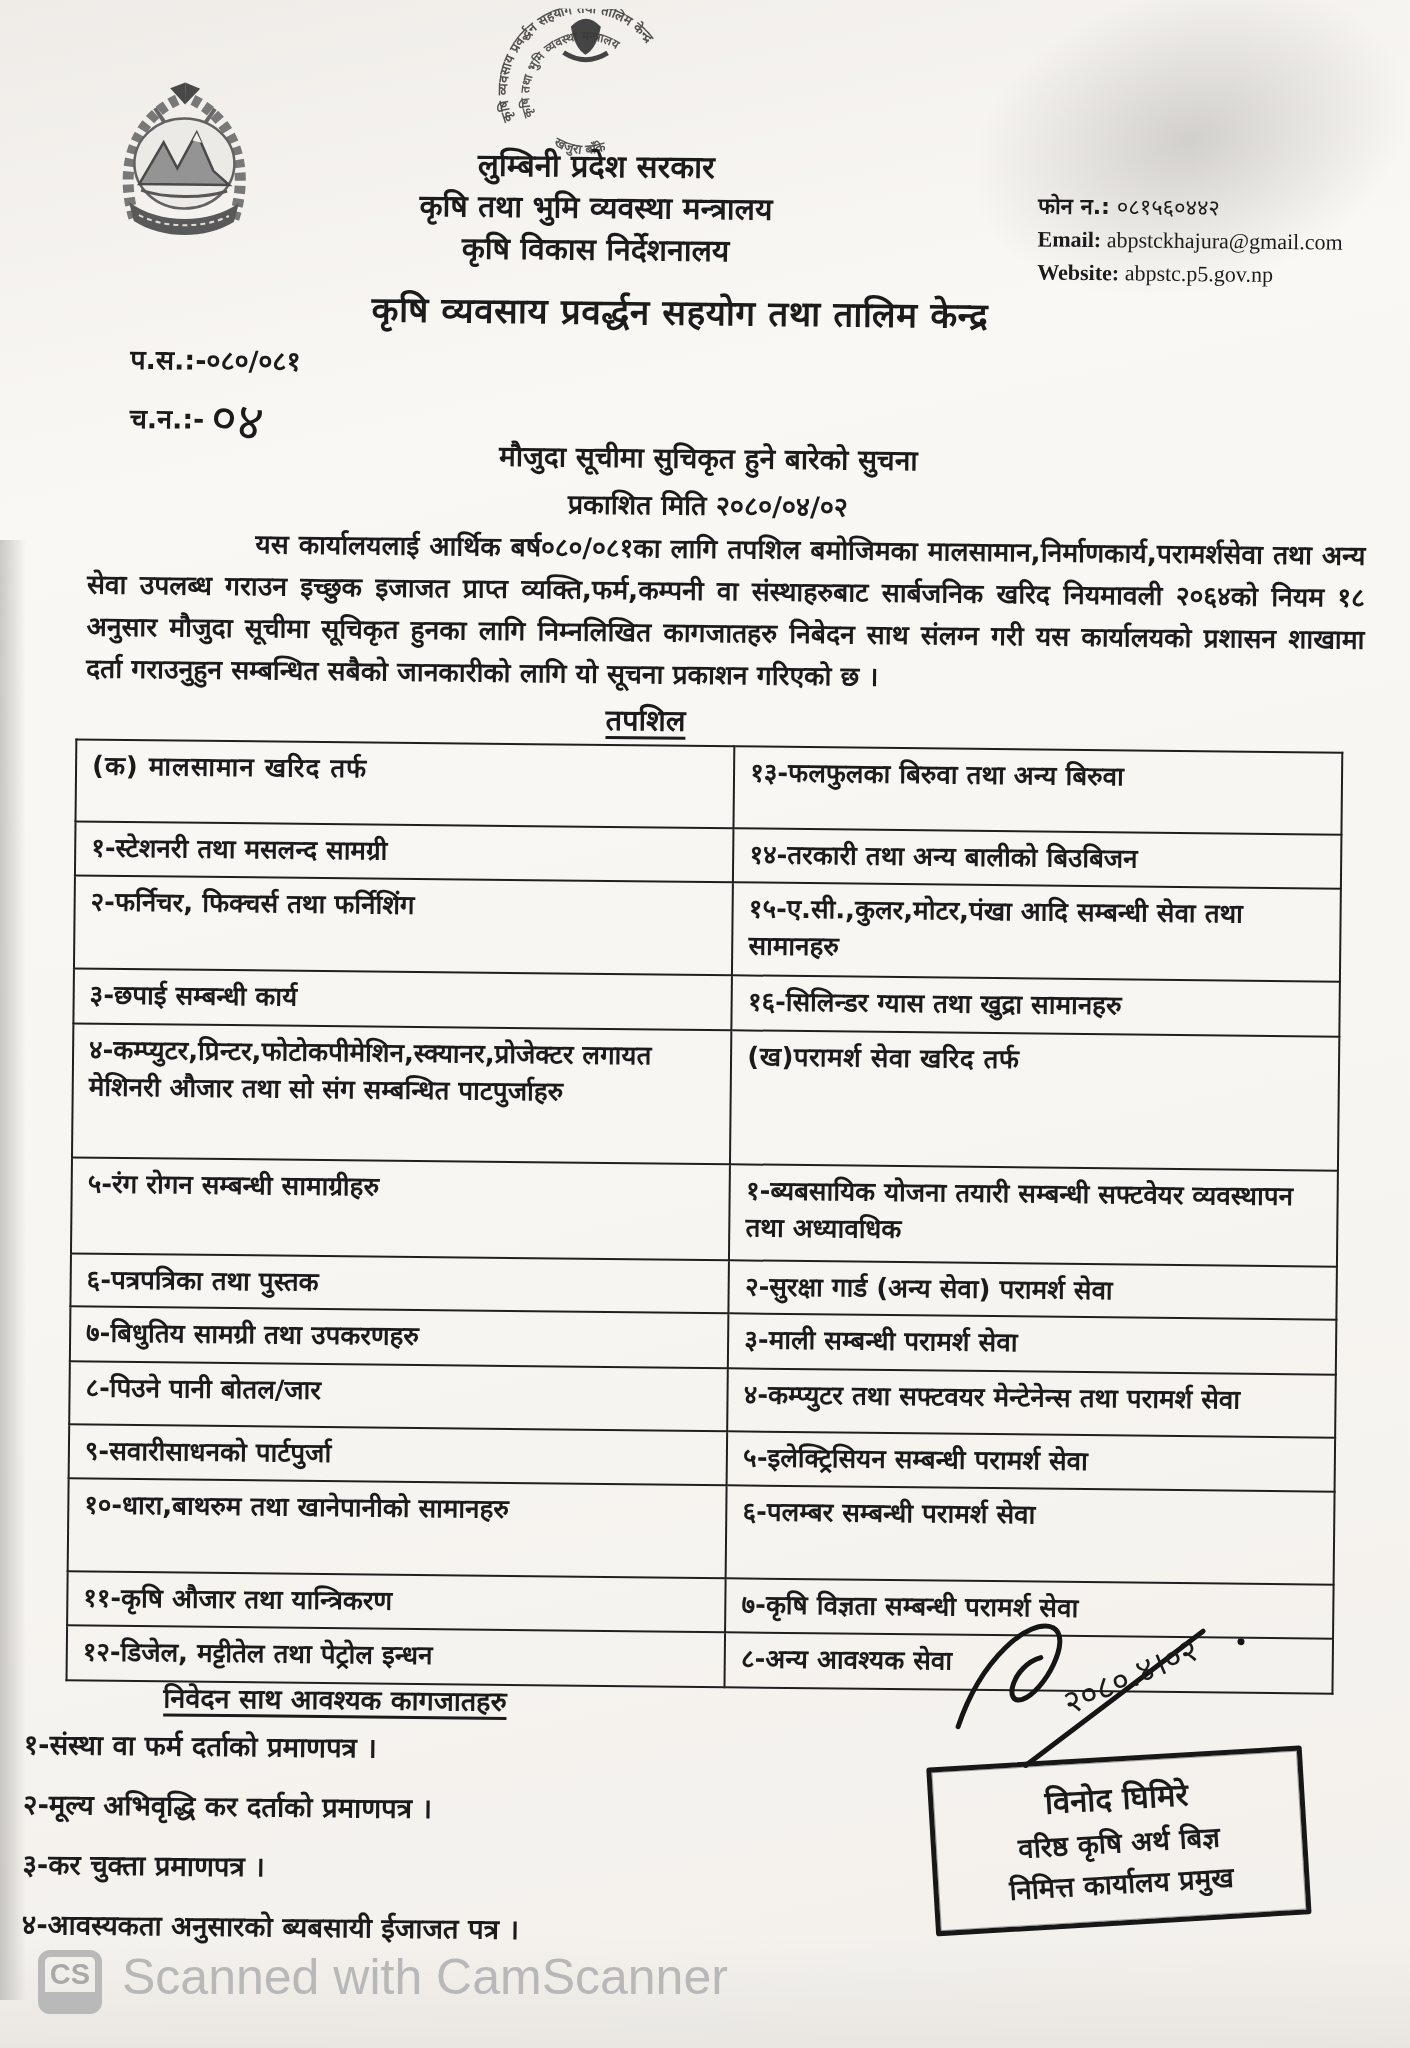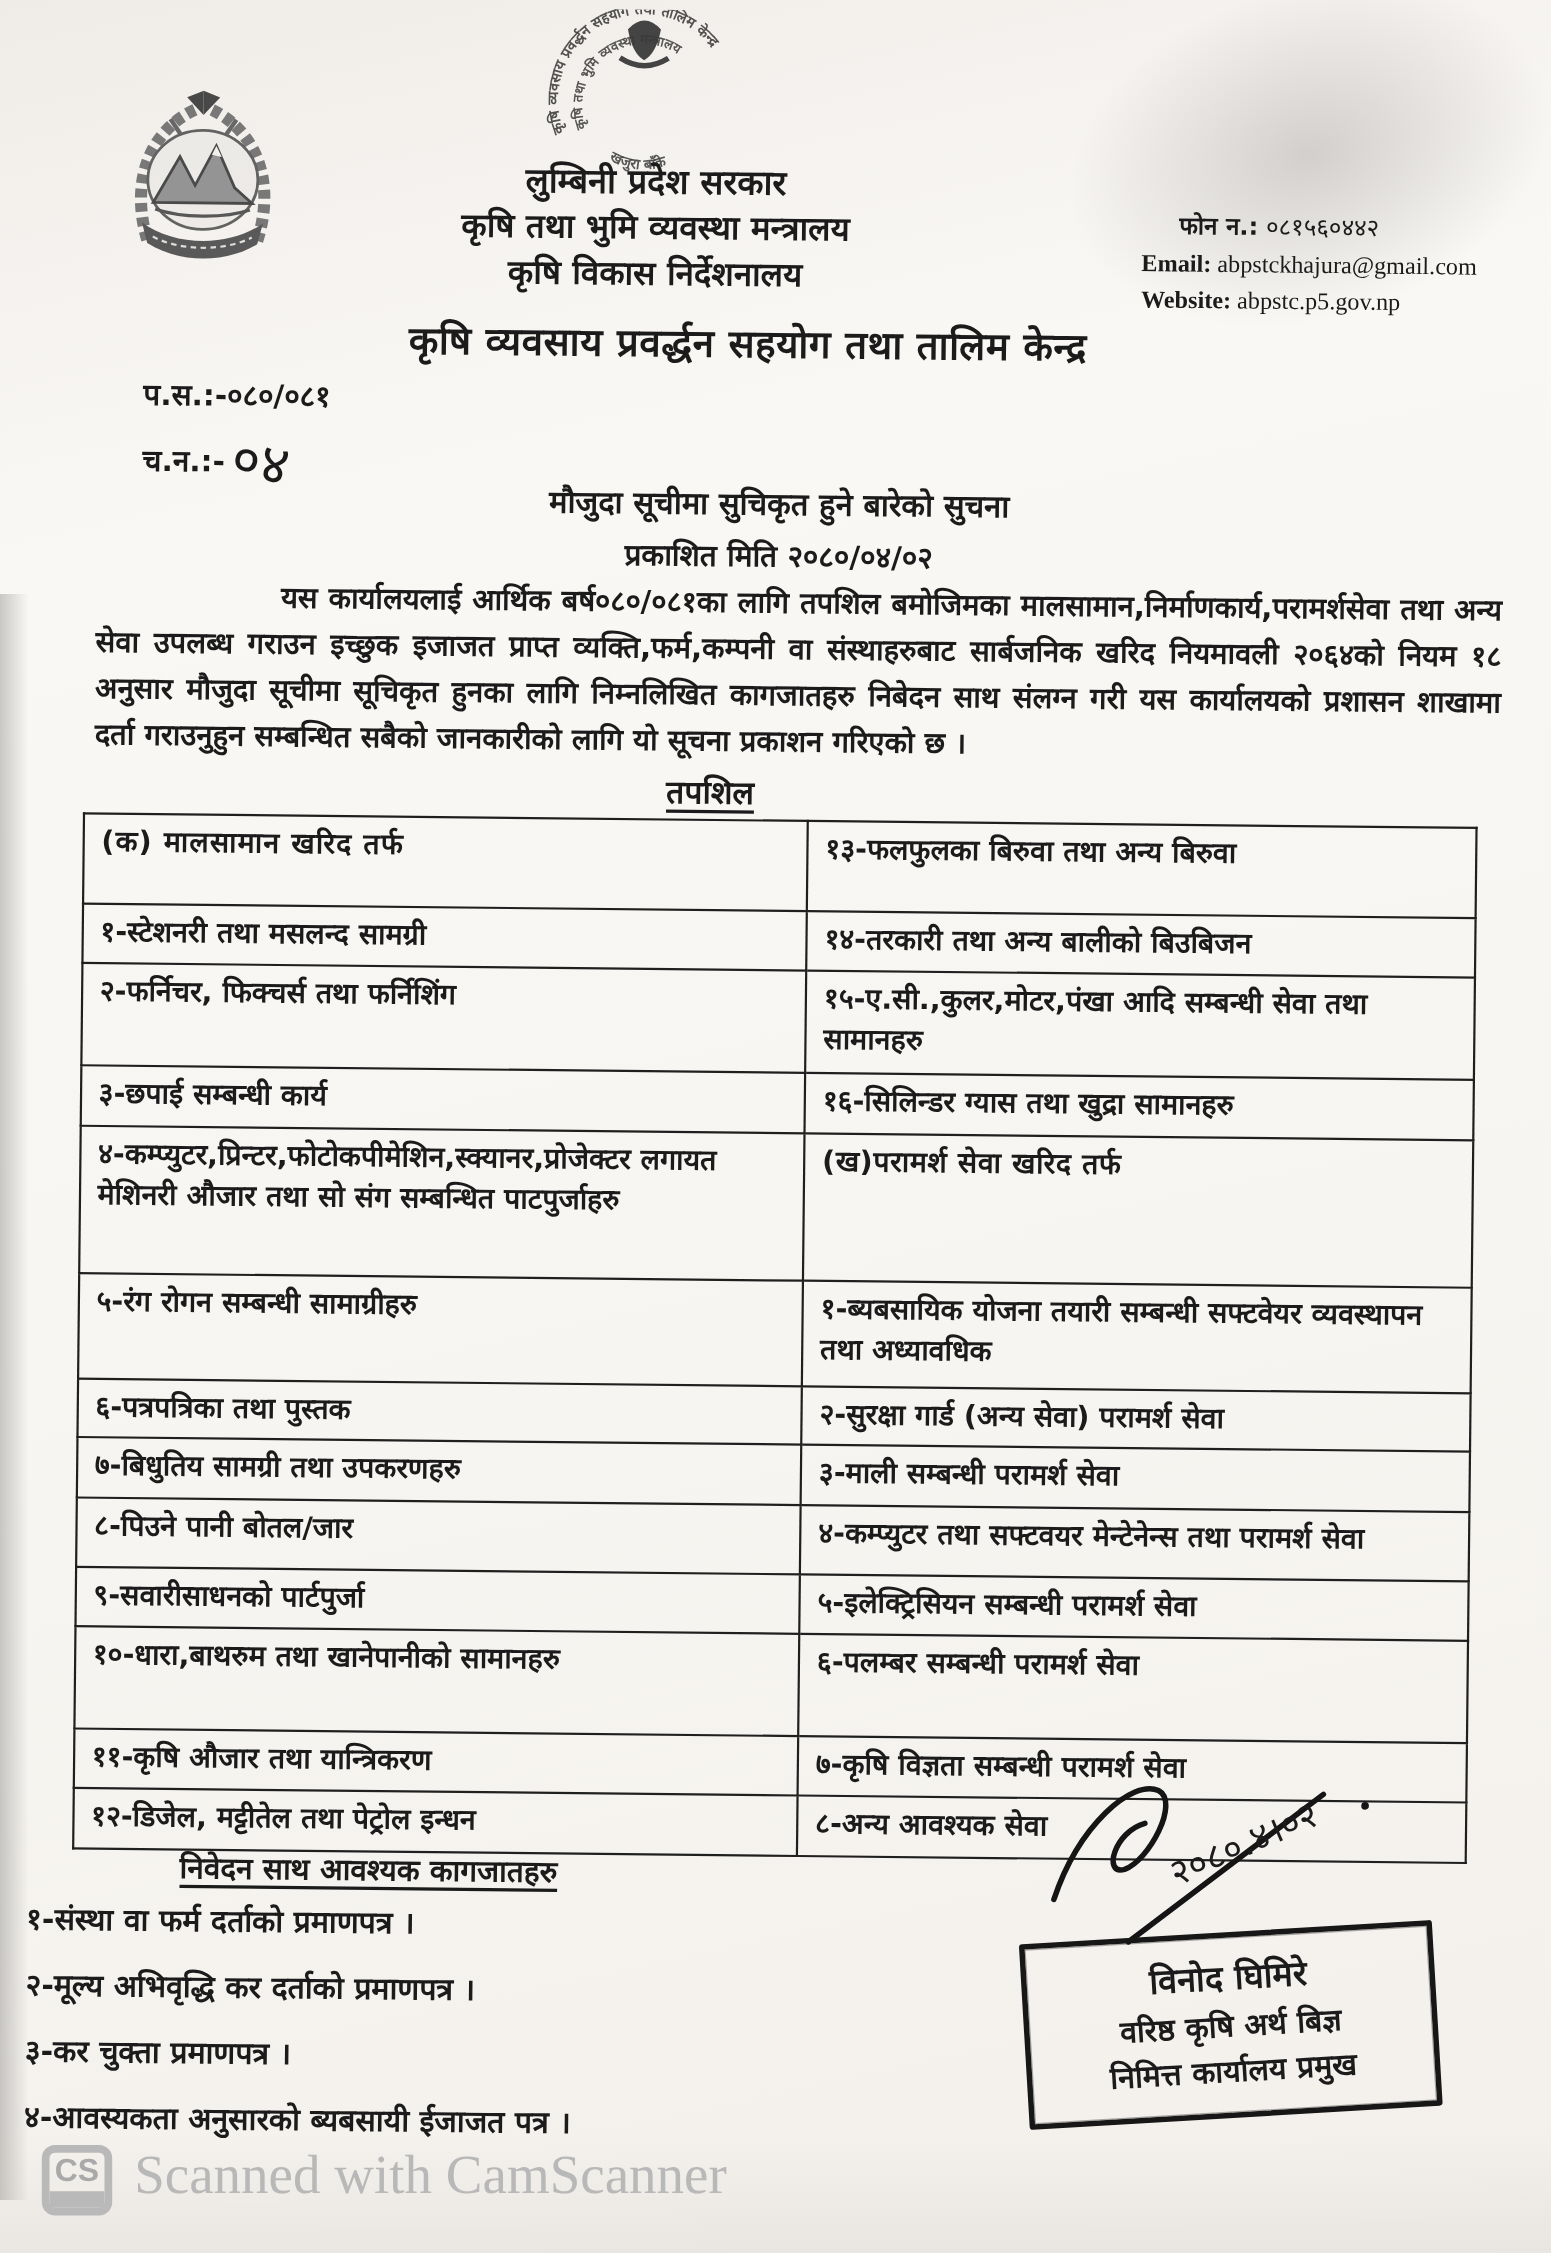--- a/index.html
+++ b/index.html
@@ -21,21 +21,21 @@
   .hdr-lines{position:absolute;left:310px;top:152px;width:560px;text-align:center;}
   .hdr-lines div{font-weight:700;line-height:1.0;}
   .gov-line{font-size:31px;margin-bottom:11px;}
   .ministry-line{font-size:30px;margin-bottom:12px;}
   .directorate-line{font-size:30px;}
   .center-title{position:absolute;left:265px;top:288px;width:820px;text-align:center;
     font-size:35px;font-weight:700;letter-spacing:.5px;}
 
   .contact{position:absolute;left:1032px;top:186px;width:370px;line-height:1.5;}
   .contact .row{font-size:22px;white-space:nowrap;}
-  .contact .dv-lab{font-weight:700;margin-left:34px;}
+  .contact .dv-lab{font-weight:700;}
   .contact .lat{font-family:"Liberation Serif",serif;}
   .contact .lat b{font-weight:700;margin-top:18px;}
 
   .refblock{position:absolute;left:126px;top:348px;font-weight:700;font-size:27px;line-height:1.35;}
   .chalani-hand{display:inline-block;font-size:50px;font-weight:400;transform:rotate(10deg);
     position:relative;top:8px;left:6px;}
 
   .subject{position:absolute;left:0;top:438px;width:1410px;text-align:center;font-size:28px;font-weight:700;}
   .pubdate{position:absolute;left:0;top:486px;width:1410px;text-align:center;font-size:27px;font-weight:700;}
 
@@ -68,21 +68,21 @@
   .approval-stamp .nm{font-size:31px;}
   .approval-stamp .tt{font-size:27.5px;}
   .approval-stamp .rl{font-size:27.5px;}
 
   .cs-logo{position:absolute;left:38px;top:1950px;width:64px;height:64px;border:7px solid #b9b9b9;
     border-radius:12px;box-sizing:border-box;}
   .cs-logo .cs-txt{position:absolute;left:0;right:0;top:1px;text-align:center;
     font-family:"Liberation Sans",sans-serif;font-weight:700;font-size:29px;color:#a9a9a9;}
   .cs-logo .cs-bar{position:absolute;left:0;right:0;bottom:0;height:15px;background:#b9b9b9;
     border-radius:0 0 4px 4px;}
-  .cs-text{position:absolute;left:122px;top:1948px;font-family:Liberation Serif, serif;
+  .cs-text{position:absolute;left:122px;top:1948px;font-family:Liberation Sans, sans-serif;
     font-size:50px;color:#b8b8b8;white-space:nowrap;}
 </style>
 </head>
 <body>
 
 <div class="page">
   <div class="shade shade-tr"></div>
   <div class="shade shade-left"></div>
   <div class="shade shade-bottom"></div>
 

